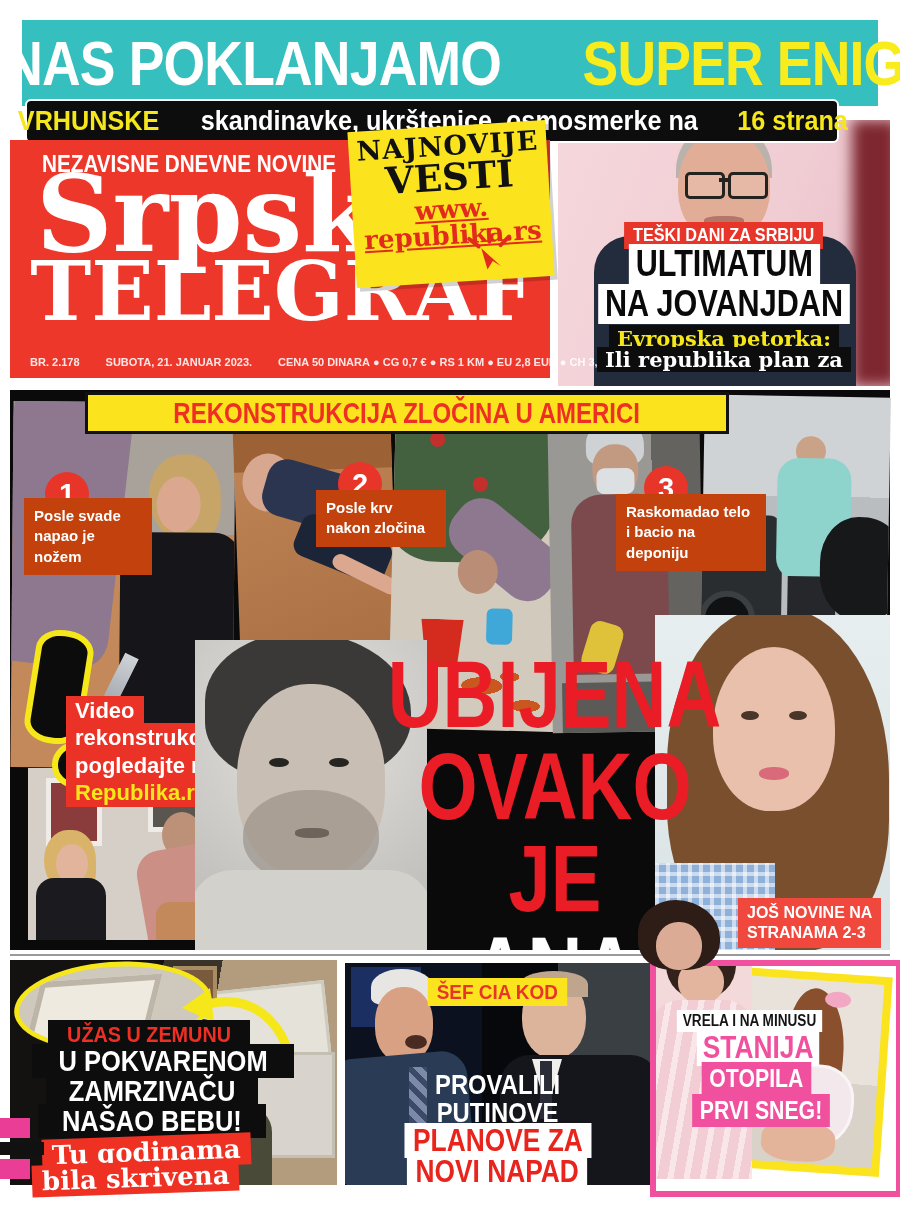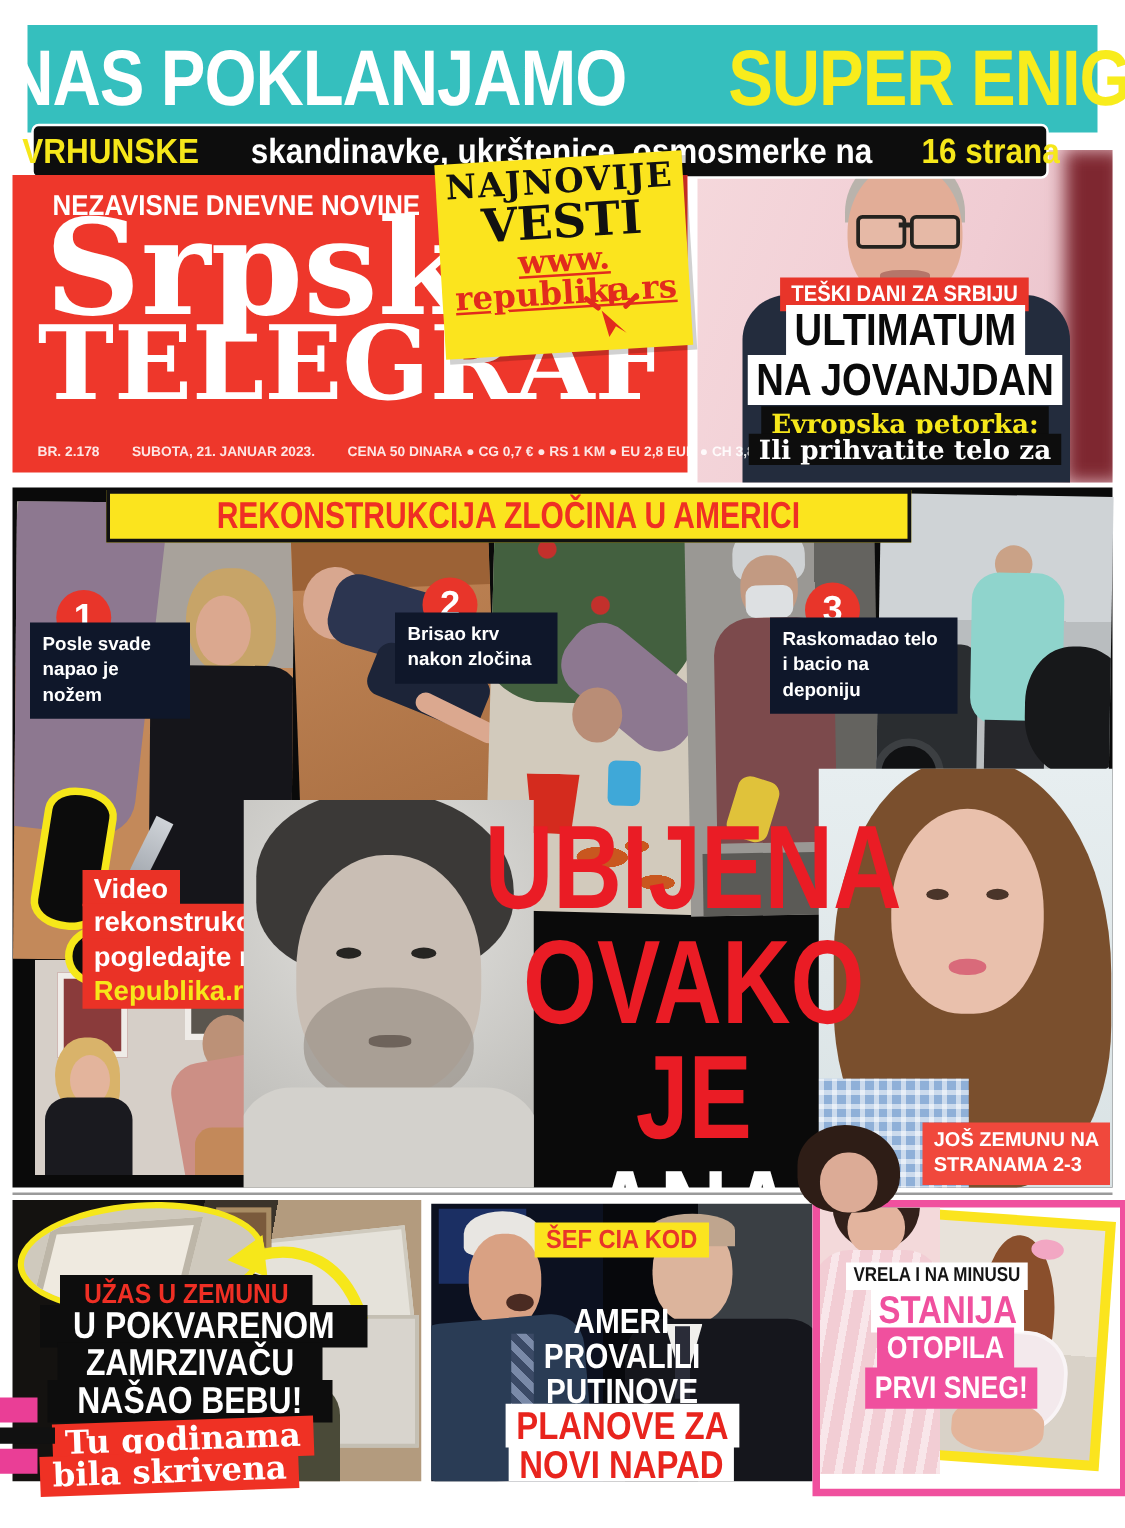--- a/index.html
+++ b/index.html
@@ -46,21 +46,21 @@
   .tr-sy{background:#0d0d0d;color:#f6e71a;font-size:21px;font-weight:700;padding:1px 8px;}
   .tr-sw{background:#0d0d0d;color:#fff;font-size:21px;font-weight:700;padding:0 8px;}
 
   
   #main-article{left:10px;top:390px;width:880px;height:560px;background:#0a0a0a;}
   #main-banner{left:75px;top:2px;width:638px;height:36px;background:var(--yellow,#fbe41e);
     border:3px solid #111;display:flex;align-items:center;justify-content:center;}
   #main-banner span{color:#ef2f24;font-size:30px;font-weight:900;white-space:nowrap;}
   .badge{width:44px;height:44px;border-radius:50%;background:#e8352a;color:#fff;font-size:29px;font-weight:800;
     display:flex;align-items:center;justify-content:center;}
-  .step-cap{background:#0f172a;color:#fff;font-size:15px;font-weight:700;line-height:1.35;padding:8px 10px;}
+  .step-cap{background:#c2410c;color:#fff;font-size:15px;font-weight:700;line-height:1.35;padding:8px 10px;}
   .vline{background:#ea3226;color:#fff;font-size:22px;font-weight:800;padding:2px 9px;line-height:1.15;}
   .vline.y{color:#f6e71a;}
   .mh{font-weight:900;line-height:92px;font-size:95px;color:#ea1c25;}
   .mh.white{color:#fff;}
   #more-box{background:#f0483c;color:#fff;font-size:16px;font-weight:800;line-height:1.25;padding:5px 9px;}
 
   
   #excl-bar{left:20px;top:240px;width:46px;height:102px;background:#0c0c0c;border:6px solid #f6e71a;
     border-radius:46%/18%;transform:rotate(9deg);}
   #excl-dot{left:42px;top:352px;width:34px;height:34px;background:#0c0c0c;border:6px solid #f6e71a;border-radius:50%;}
@@ -137,21 +137,21 @@
   <div class="abs" id="tr-article" style="left:558px;top:120px;width:332px;height:270px;">
     <div class="line" style="top:102px;">
       <span class="tr-kicker ib sx90">TEŠKI DANI ZA SRBIJU</span></div>
     <div class="line" style="top:124px;">
       <span class="tr-h ib sx85">ULTIMATUM</span></div>
     <div class="line" style="top:164px;">
       <span class="tr-h ib sx85">NA JOVANJDAN</span></div>
     <div class="line" style="top:205px;">
       <span class="tr-sy ib serif">Evropska petorka:</span></div>
     <div class="line" style="top:227px;">
-      <span class="tr-sw ib serif">Ili prihvatite telo za</span></div>
+      <span class="tr-sw ib serif">Ili republika plan za</span></div>
   </div>
 
   <div class="abs" id="main-article">
 
     <div class="abs photo" style="left:2px;top:12px;width:222px;height:366px;transform:rotate(.5deg);
          background:linear-gradient(#a8a29b 0 36%,#c3895a 36% 100%);">
       <div style="left:-12px;top:-6px;width:120px;height:270px;background:#8d7890;transform:rotate(6deg);border-radius:0 0 30px 0;"></div>
       <div style="right:14px;top:52px;width:72px;height:88px;background:#c7a468;border-radius:50% 50% 40% 60%;"></div>
       <div style="right:34px;top:74px;width:44px;height:56px;background:#dba88f;border-radius:50%;"></div>
       <div style="right:-6px;top:130px;width:120px;height:210px;background:#15151a;border-radius:26px 26px 0 0;"></div>
@@ -204,21 +204,21 @@
       <span class="sx80">REKONSTRUKCIJA ZLOČINA U AMERICI</span>
     </div>
 
     <div class="abs badge" style="left:35px;top:82px;">
         <span>1</span>
       </div>
     <div class="abs step-cap" style="left:14px;top:108px;width:108px;">Posle svade napao je nožem</div>
     <div class="abs badge" style="left:328px;top:72px;">
         <span>2</span>
       </div>
-    <div class="abs step-cap" style="left:306px;top:100px;width:110px;">Brisao krv nakon zločina</div>
+    <div class="abs step-cap" style="left:306px;top:100px;width:110px;">Posle krv nakon zločina</div>
     <div class="abs badge" style="left:634px;top:76px;">
         <span>3</span>
       </div>
     <div class="abs step-cap" style="left:606px;top:104px;width:130px;">Raskomadao telo i bacio na deponiju</div>
 
     <div class="abs photo" style="left:18px;top:378px;width:210px;height:172px;background:#d6cfc8;">
       <div style="left:18px;top:10px;width:46px;height:58px;background:#8a3b3b;border:5px solid #efece8;"></div>
       <div style="right:14px;top:14px;width:66px;height:40px;background:#5a554e;border:5px solid #efece8;"></div>
       <div style="left:16px;top:62px;width:52px;height:66px;background:#d9b36a;border-radius:50% 50% 40% 60%;"></div>
       <div style="left:28px;top:76px;width:32px;height:40px;background:#e3b49c;border-radius:50%;"></div>
@@ -259,21 +259,21 @@
       <div style="left:-6px;top:230px;width:244px;height:86px;background:#d3d1cc;border-radius:44px 44px 0 0;"></div>
     </div>
 
     <div class="abs" style="left:312px;top:258px;width:466px;text-align:center;">
       <div class="mh"><span class="ib sx80">UBIJENA</span></div>
       <div class="mh"><span class="ib sx80">OVAKO JE</span></div>
       <div class="mh white"><span class="ib sx80">ANA VOLŠ</span></div>
     </div>
 
     <div class="abs" id="more-box" style="left:728px;top:508px;">
-      <div>JOŠ ZEMUNU NA</div>
+      <div>JOŠ NOVINE NA</div>
       <div>STRANAMA 2-3</div>
     </div>
   </div>
 
   <div class="abs rule" style="left:10px;top:954px;width:880px;height:2px;"></div>
 
   <div class="abs" style="left:10px;top:960px;width:327px;height:225px;">
     <div class="abs photo" style="left:0;top:0;width:327px;height:225px;background:linear-gradient(100deg,#141210 0 42%,#3a332a 42% 58%,#b39b7e 58% 100%);">
       <div style="right:8px;top:28px;width:150px;height:88px;background:#e5e2da;transform:rotate(-6deg);border:3px solid #cfcabe;"></div>
       <div style="right:2px;top:92px;width:160px;height:100px;background:#d8d4cd;border:3px solid #c4bfb3;"></div>
@@ -310,21 +310,20 @@
     <div style="left:30px;top:24px;width:58px;height:76px;background:#d9a183;border-radius:46%;"></div>
     <div style="left:60px;top:72px;width:22px;height:14px;background:#4a2b22;border-radius:50%;"></div>
     <div style="left:-14px;top:92px;width:140px;height:130px;background:#2a3c55;transform:rotate(-5deg);border-radius:26px;"></div>
     <div style="left:64px;top:104px;width:18px;height:64px;background:repeating-linear-gradient(45deg,#7a8aa8 0 6px,#3b4a66 6px 12px);"></div>
     <div style="right:64px;top:14px;width:64px;height:82px;background:#dcb49c;border-radius:48%;"></div>
     <div style="right:62px;top:8px;width:68px;height:26px;background:#bfa58e;border-radius:50% 50% 0 0;"></div>
     <div style="right:-10px;top:92px;width:160px;height:130px;background:#15161c;border-radius:30px 30px 0 0;"></div>
     <div style="right:88px;top:96px;width:30px;height:52px;background:#f0efec;clip-path:polygon(0 0,100% 0,50% 100%);"></div>
     <div style="right:98px;top:98px;width:12px;height:58px;background:#2a2c38;"></div>
     <div class="abs" style="left:0;right:0;top:15px;text-align:center;"><span class="bm-k ib sx90">ŠEF CIA KOD</span></div>
-    <div class="abs ctr" style="top:80px;"><span class="bm-w ib sx85">AMERI</span></div>
     <div class="abs ctr" style="top:108px;"><span class="bm-w ib sx85">PROVALILI</span></div>
     <div class="abs ctr" style="top:136px;"><span class="bm-w ib sx85">PUTINOVE</span></div>
     <div class="abs ctr" style="top:160px;"><span class="bm-r ib sx85">PLANOVE ZA</span></div>
     <div class="abs ctr" style="top:191px;"><span class="bm-r ib sx85">NOVI NAPAD</span></div>
   </div>
 
   <div class="abs photo" id="br-article">
     <div style="left:78px;top:6px;width:152px;height:200px;background:#fbe41e;transform:rotate(4deg);"></div>
     <div class="abs photo" style="left:88px;top:14px;width:134px;height:184px;background:linear-gradient(#e8e2da 0 55%,#d9d2c8 55% 100%);transform:rotate(4deg);">
       <div style="left:40px;top:8px;width:58px;height:120px;background:#8a4f2c;border-radius:46% 54% 40% 50%;"></div>

